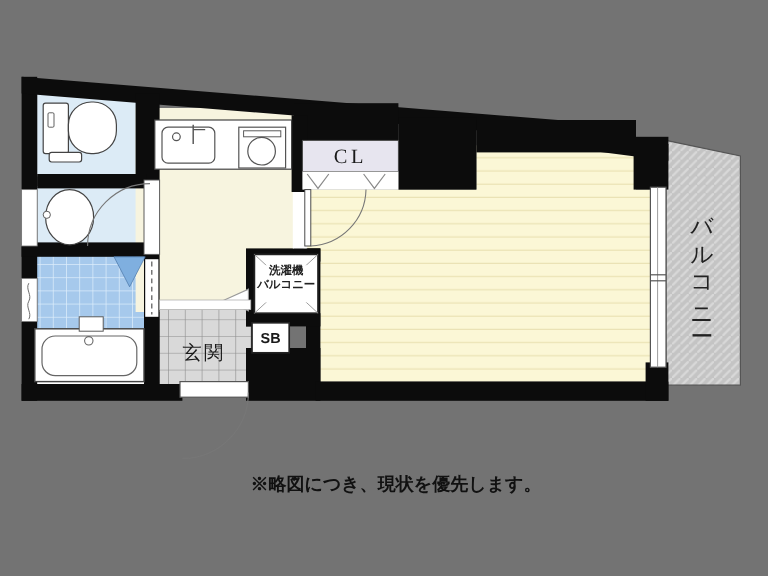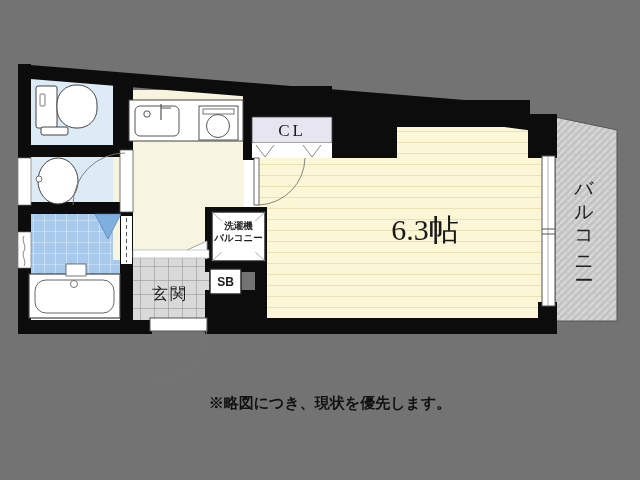--- a/index.html
+++ b/index.html
@@ -150,21 +150,20 @@
 
     <g>
       <rect x="212" y="212" width="53" height="49" fill="#ffffff" stroke="#222" stroke-width="1.4"></rect>
       <path d="M212,212 L265,261 M265,212 L212,261" stroke="#999" stroke-width="0.8"></path>
       <rect x="216" y="221" width="45" height="31" fill="#ffffff"></rect>
     </g>
     <rect x="210" y="269" width="31" height="25" fill="#ffffff" stroke="#222" stroke-width="1.4"></rect>
   </svg>
 
   <div class="lbl lbl-cl">CL</div>
-  <div class="lbl lbl-room-size">6.3帖</div>
   <div class="lbl lbl-balcony">バルコニー</div>
   <div class="lbl lbl-genkan">玄関</div>
   <div class="lbl lbl-sb">SB</div>
   <div class="lbl lbl-washer">
     <span>洗濯機</span><br>
     <span>バルコニー</span>
   </div>
 
 
   <div class="caption">※略図につき、現状を優先します。</div>

